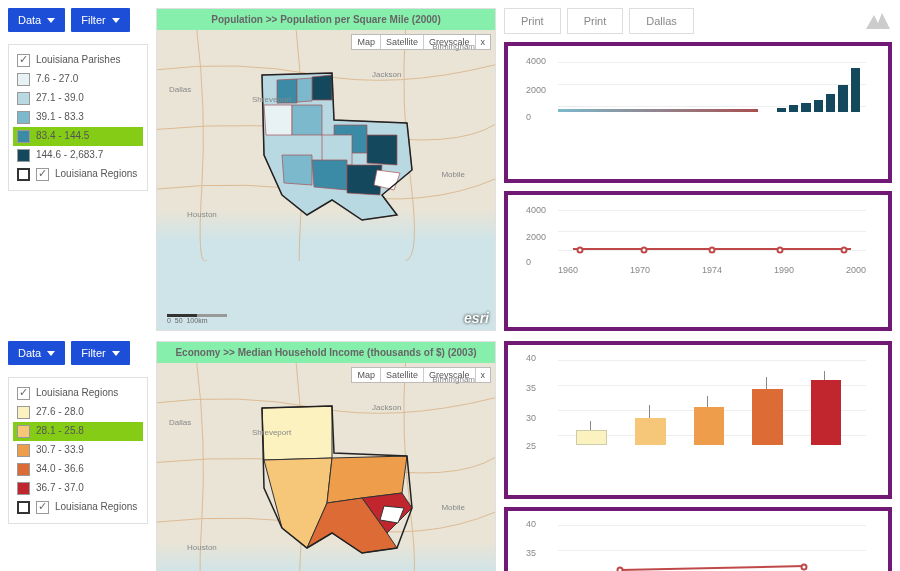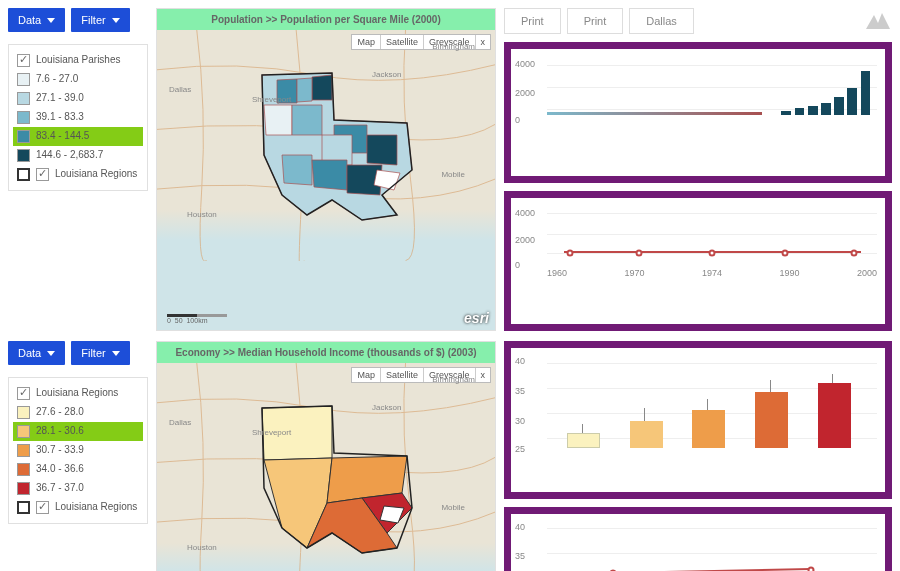--- a/index.html
+++ b/index.html
@@ -24,21 +24,21 @@
 .map-ctrl span:first-child { border-left: none; }
 .esri { position: absolute; bottom: 4px; right: 6px; color: #fff; font-style: italic; font-size: 14px; font-weight: bold; text-shadow: 0 0 3px #000; }
 .map-label { position: absolute; font-size: 8px; color: #888; }
 .scalebar { position: absolute; bottom: 6px; left: 10px; font-size: 7px; color: #666; }
 .scalebar div { width: 60px; height: 3px; background: linear-gradient(90deg,#333 50%,#999 50%); }
 .charts-col { flex: 1; display: flex; flex-direction: column; gap: 8px; }
 .tabs-row { display: flex; gap: 6px; align-items: center; }
 .tab-btn { border: 1px solid #ddd; background: #fff; padding: 6px 16px; font-size: 11px; color: #888; cursor: pointer; }
 .tab-btn.active { background: #e8796d; color: #fff; border-color: #e8796d; }
 .logo { margin-left: auto; width: 28px; height: 20px; }
-.chart-box { border: 7px solid #701a75; padding: 8px 2px; flex: 1; }
+.chart-box { border: 4px solid #701a75; padding: 8px 16px; flex: 1; }
 .chart-area { position: relative; width: 100%; height: 72px; }
 .ytick { position: absolute; left: 2px; font-size: 9px; color: #888; transform: translateY(-50%); }
 .plot { position: absolute; left: 34px; right: 6px; top: 2px; bottom: 14px; }
 .grid { position: absolute; left: 0; right: 0; border-top: 1px solid #eee; }
 .xaxis { position: absolute; left: 34px; right: 6px; bottom: 0; display: flex; justify-content: space-between; font-size: 9px; color: #888; }
 .bar { position: absolute; bottom: 0; }
 .linept { position: absolute; width: 7px; height: 7px; border: 2px solid #c04848; background: #fff; border-radius: 50%; transform: translate(-50%,50%); }
 .line { position: absolute; height: 2px; background: #c04848; }
 .roads { position: absolute; inset: 0; }
 svg.la-shape { position: absolute; }
@@ -215,21 +215,21 @@
       <div class="legend-item">
           <span class="swatch cb checked"></span>
           <span>Louisiana Regions</span>
         </div>
       <div class="legend-item">
           <span class="swatch" style="background:#fbf2bf"></span>
           <span>27.6 - 28.0</span>
         </div>
       <div class="legend-item hl">
           <span class="swatch" style="background:#f6c679"></span>
-          <span>28.1 - 30.6</span>
+          <span>28.1 - 25.8</span>
         </div>
       <div class="legend-item">
           <span class="swatch" style="background:#ee9d4a"></span>
           <span>30.7 - 33.9</span>
         </div>
       <div class="legend-item">
           <span class="swatch" style="background:#dd6b36"></span>
           <span>34.0 - 36.6</span>
         </div>
       <div class="legend-item">

